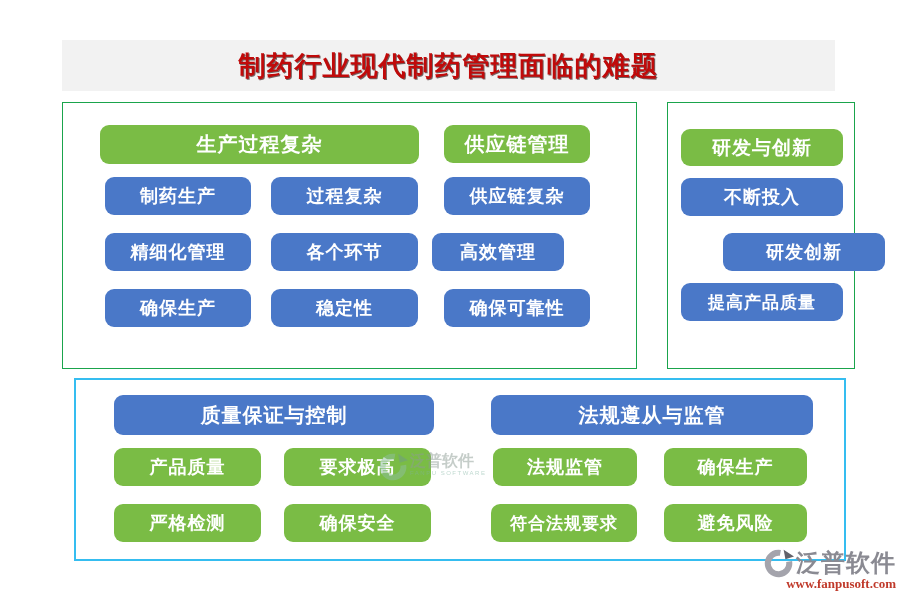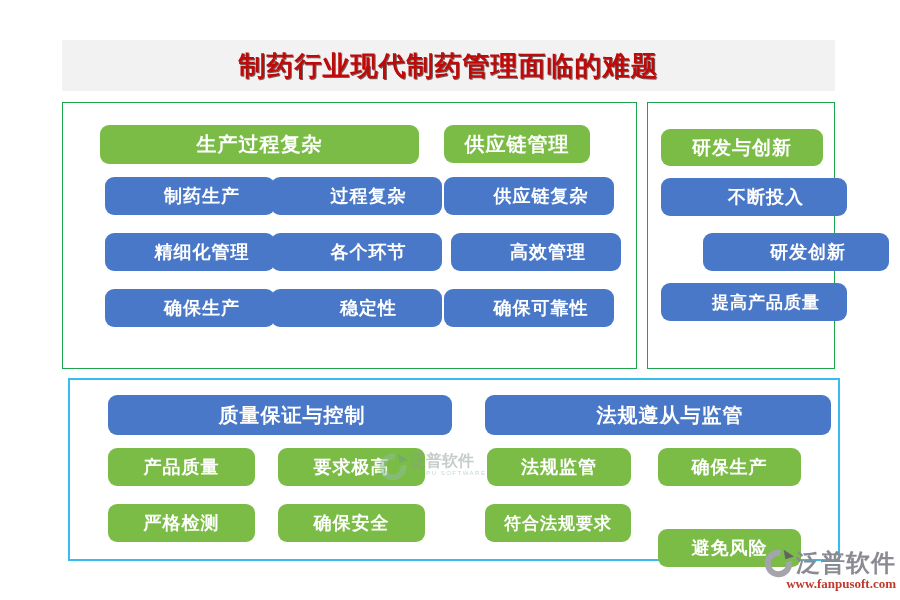--- a/index.html
+++ b/index.html
@@ -12,29 +12,29 @@
     background:var(--title-bg); display:flex; align-items:center; justify-content:center;
   }
   .title-text {
     font-size:27px; font-weight:bold; color:var(--title-red);
     text-shadow:1px 1px 0 rgba(30,0,0,.6); letter-spacing:1px; white-space:nowrap;
   }
   .panel { position:absolute; background:#fff; box-sizing:border-box; }
   .panel-green { border:1px solid var(--border-green); }
   .panel-cyan  { border:2px solid var(--border-cyan); }
   #panel-tl { left:62px;  top:102px; width:575px; height:267px; }
-  #panel-tr { left:647px; top:102px; width:188px; height:267px; }
-  #panel-b  { left:68px;  top:378px; width:772px; height:183px; }
+  #panel-tr { left:667px; top:102px; width:188px; height:267px; }
+  #panel-b  { left:74px;  top:378px; width:772px; height:183px; }
   .btn {
     position:absolute; display:flex; align-items:center; justify-content:center;
     color:var(--node-text); font-weight:bold; border-radius:9px; font-size:18px;
     white-space:nowrap; letter-spacing:1px;
   }
   .btn.green { background:var(--green); }
-  .btn.blue  { background:var(--blue);padding-left:24px; }
+  .btn.blue  { background:var(--blue); }
   .hdr { font-size:20px; }
   .watermark {
     position:absolute; left:378px; top:452px; display:flex; align-items:flex-start;
     gap:2px; opacity:.5; pointer-events:none;
   }
   .wm-brand { font-size:16px; font-weight:bold; color:#8d9c94; line-height:18px; }
   .wm-sub   { font-size:6px; color:#7fb3a0; letter-spacing:1.5px; }
   .footer-logo { position:absolute; left:740px; top:547px; width:156px; }
   .fl-row { display:flex; align-items:center; justify-content:flex-end; gap:2px; }
   .fl-brand { font-size:24px; font-weight:bold; color:var(--logo-gray); letter-spacing:1px; }
@@ -56,21 +56,21 @@
   <div id="panel-tl" class="panel panel-green">
     <div class="btn green hdr" style="left:37px;top:22px;width:319px;height:39px;">生产过程复杂</div>
     <div class="btn green hdr" style="left:381px;top:22px;width:146px;height:38px;font-size:20px;">供应链管理</div>
 
     <div class="btn blue" style="left:42px;top:74px;width:146px;height:38px;">制药生产</div>
     <div class="btn blue" style="left:208px;top:74px;width:147px;height:38px;">过程复杂</div>
     <div class="btn blue" style="left:381px;top:74px;width:146px;height:38px;">供应链复杂</div>
 
     <div class="btn blue" style="left:42px;top:130px;width:146px;height:38px;">精细化管理</div>
     <div class="btn blue" style="left:208px;top:130px;width:147px;height:38px;">各个环节</div>
-    <div class="btn blue" style="left:388px;top:130px;width:146px;height:38px;">高效管理</div>
+    <div class="btn blue" style="left:369px;top:130px;width:132px;height:38px;">高效管理</div>
 
     <div class="btn blue" style="left:42px;top:186px;width:146px;height:38px;">确保生产</div>
     <div class="btn blue" style="left:208px;top:186px;width:147px;height:38px;">稳定性</div>
     <div class="btn blue" style="left:381px;top:186px;width:146px;height:38px;">确保可靠性</div>
   </div>
 
   <div id="panel-tr" class="panel panel-green">
     <div class="btn green hdr" style="left:13px;top:26px;width:162px;height:37px;font-size:19px;">研发与创新</div>
     <div class="btn blue" style="left:13px;top:75px;width:162px;height:38px;">不断投入</div>
     <div class="btn blue" style="left:13px;top:130px;width:162px;height:38px;margin-left:42px;">研发创新</div>
@@ -82,21 +82,21 @@
     <div class="btn blue hdr" style="left:415px;top:15px;width:322px;height:40px;">法规遵从与监管</div>
 
     <div class="btn green" style="left:38px;top:68px;width:147px;height:38px;">产品质量</div>
     <div class="btn green" style="left:208px;top:68px;width:147px;height:38px;">要求极高</div>
     <div class="btn green" style="left:38px;top:124px;width:147px;height:38px;">严格检测</div>
     <div class="btn green" style="left:417px;top:68px;width:144px;height:38px;">法规监管</div>
 
     <div class="btn green" style="left:208px;top:124px;width:147px;height:38px;">确保安全</div>
     <div class="btn green" style="left:588px;top:68px;width:143px;height:38px;">确保生产</div>
     <div class="btn green" style="left:415px;top:124px;width:146px;height:38px;font-size:17px;">符合法规要求</div>
-    <div class="btn green" style="left:588px;top:124px;width:143px;height:38px;margin-top:25px;">避免风险</div>
+    <div class="btn green" style="left:588px;top:124px;width:143px;height:38px;">避免风险</div>
   </div>
 
   <div class="watermark">
     <span>
       <svg class="swoosh" width="30" height="30" viewBox="0 0 36 36">
         <path d="M20.8,2.2 A16,16 0 1 0 33.8,15.2 L26.9,16.4 A9,9 0 1 1 19.6,9.1 Z" fill="#8fbf9f"></path>
         <polygon points="24,2 36,10 26,13" fill="#6f9b88"></polygon>
       </svg>
     </span>
     <span>

